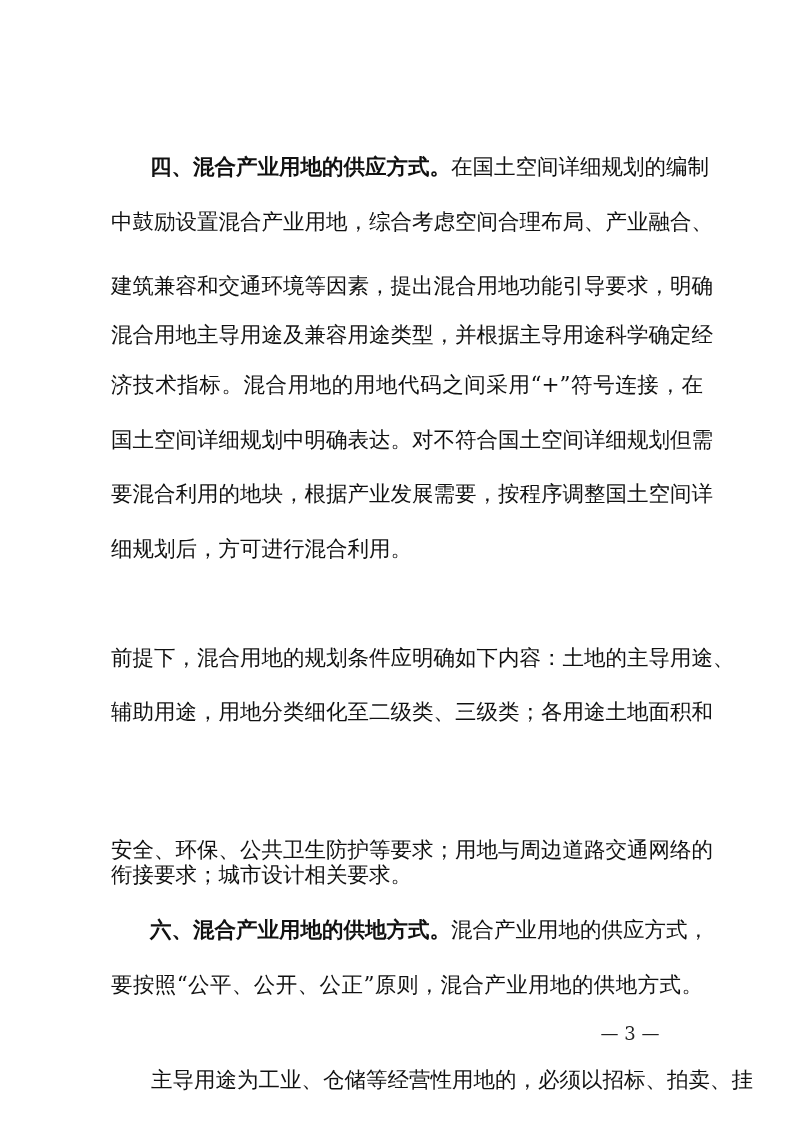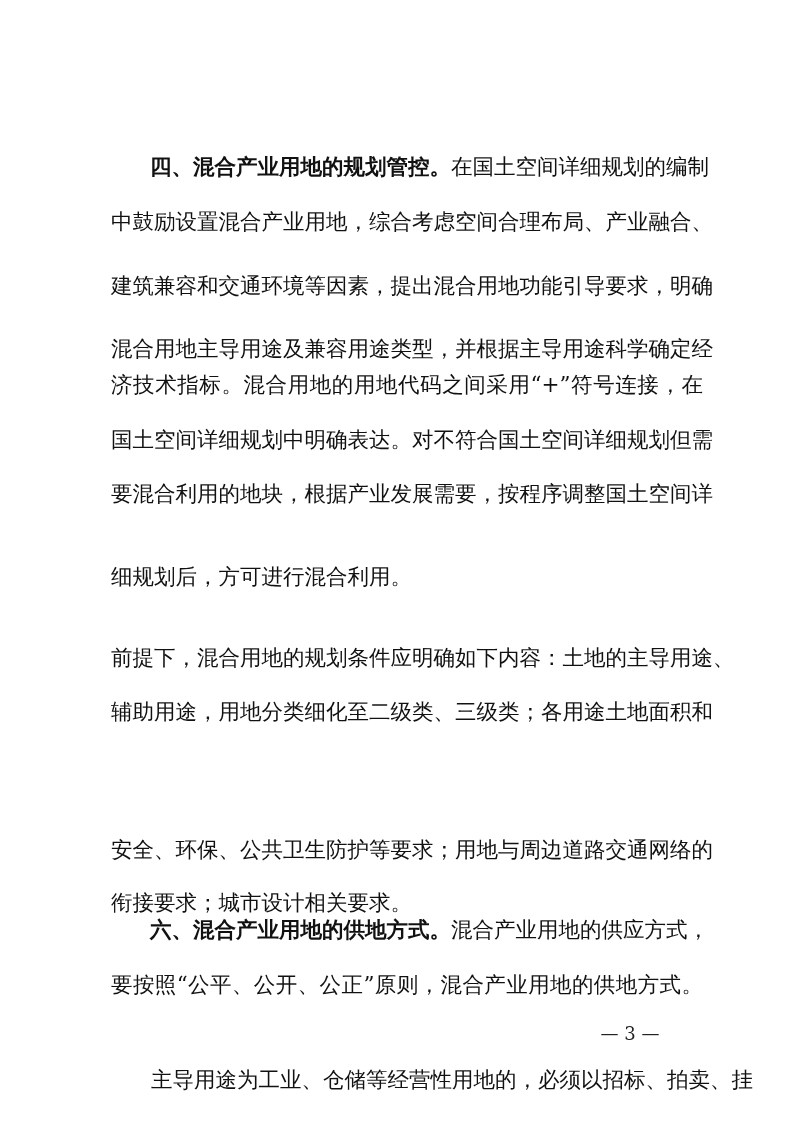--- a/index.html
+++ b/index.html
@@ -33,21 +33,20 @@
       text-align: justify;
       text-align-last: justify;
       letter-spacing: 0px;
     }
     .line.indent {
       left: 150px;
       width: 553px;
     }
     .line.last {
       text-align-last: left;
-      margin-top: 28px;
     }
     .heading {
       font-family: "DejaVu Sans", "Liberation Sans", sans-serif;
       font-weight: bold;
       font-size: 21.5px;
     }
     .page-number {
       position: absolute;
       left: 590px;
       top: 1020px;
@@ -58,24 +57,24 @@
       text-align: center;
       font-family: "DejaVu Serif", "Liberation Serif", serif;
       color: #222;
     }
   </style>
 </head>
 <body>
 
 <div class="page">
 
-  <div class="line indent" style="top:147px;"><span class="heading">四、混合产业用地的规划管控。</span><span>在国土空间详细规划的编制</span></div>
+  <div class="line indent" style="top:147px;"><span class="heading">四、混合产业用地的供应方式。</span><span>在国土空间详细规划的编制</span></div>
   <div class="line" style="top:202px;">中鼓励设置混合产业用地，综合考虑空间合理布局、产业融合、</div>
   <div class="line" style="top:256px;margin-top:10px;">建筑兼容和交通环境等因素，提出混合用地功能引导要求，明确</div>
-  <div class="line" style="top:329px;">混合用地主导用途及兼容用途类型，并根据主导用途科学确定经</div>
+  <div class="line" style="top:315px;">混合用地主导用途及兼容用途类型，并根据主导用途科学确定经</div>
   <div class="line" style="top:365px;">济技术指标。混合用地的用地代码之间采用“+”符号连接，在</div>
   <div class="line" style="top:420px;">国土空间详细规划中明确表达。对不符合国土空间详细规划但需</div>
   <div class="line" style="top:474px;">要混合利用的地块，根据产业发展需要，按程序调整国土空间详</div>
   <div class="line last" style="top:529px;">细规划后，方可进行混合利用。</div>
 
   <div class="line" style="top:638px;">前提下，混合用地的规划条件应明确如下内容：土地的主导用途、</div>
   <div class="line" style="top:692px;">辅助用途，用地分类细化至二级类、三级类；各用途土地面积和</div>
   <div class="line" style="top:801px;margin-top:29px;">安全、环保、公共卫生防护等要求；用地与周边道路交通网络的</div>
   <div class="line last" style="top:856px;font-family:Liberation Mono, monospace;">衔接要求；城市设计相关要求。</div>
 

